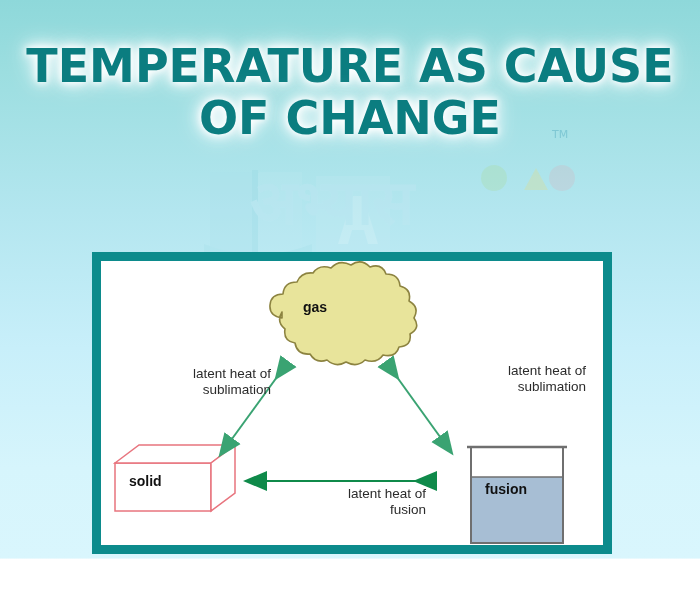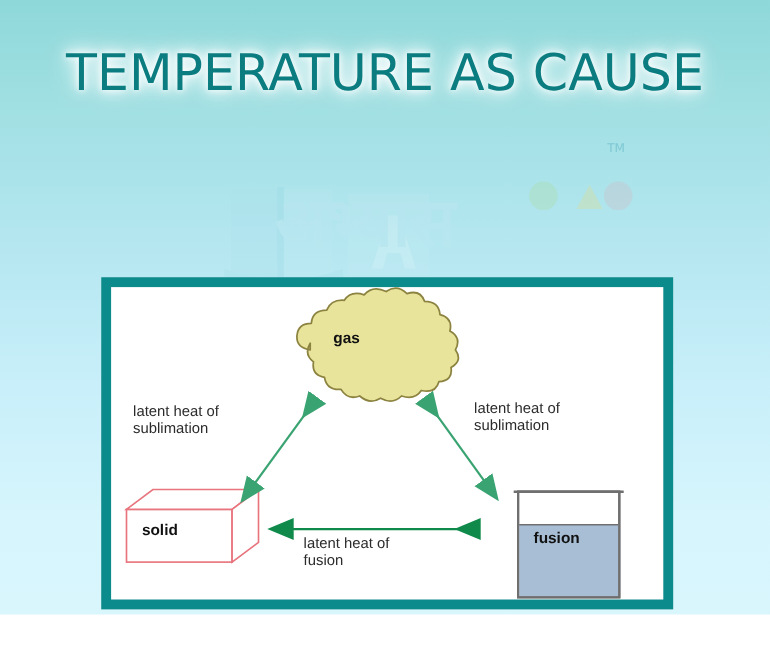--- a/index.html
+++ b/index.html
@@ -57,21 +57,21 @@
   
   #title-block {
     position: absolute;
     left: 0;
     top: 40px;
     width: 700px;
     text-align: center;
   }
   .title-line {
     font-family: "DejaVu Sans", sans-serif;
-    font-weight: normal;
+    font-weight: bold;
     font-size: 46px;
     line-height: 52px;
     color: #0b7d80;
     letter-spacing: 0px;
     text-shadow:
        0 0 6px #ffffff,
        0 0 12px #ffffff,
        0 0 18px #ffffff,
        0 0 26px #eafafc;
     white-space: nowrap;
@@ -104,21 +104,21 @@
     height: 284px;
   }
 
   
   .diag-label {
     position: absolute;
     font-family: "Liberation Sans", sans-serif;
     font-size: 13.5px;
     line-height: 16px;
     color: #2b2b2b;
-    text-align: left;
+    text-align: right;
     white-space: nowrap;
   }
   #label-sublimation { left: 20px;  top: 105px; width: 150px; }
   #label-vaporisation{ left: 330px; top: 102px; width: 155px; }
   #label-fusion      { left: 175px; top: 225px; width: 150px; }
 
   .state-label {
     position: absolute;
     font-family: "Liberation Sans", sans-serif;
     font-weight: bold;
@@ -153,20 +153,21 @@
 
       <circle cx="470" cy="18" r="13" fill="#a8d88a" opacity="0.55"></circle>
       <polygon points="500,30 512,8 524,30" fill="#ecd96a" opacity="0.55"></polygon>
       <circle cx="538" cy="18" r="13" fill="#e0a8b4" opacity="0.5"></circle>
     </svg>
     <div id="wm-text">अभ्यास</div>
   </div>
 
   <div id="title-block">
     <div class="title-line">TEMPERATURE AS CAUSE</div>
+    <div class="title-line">OF CHANGE</div>
   </div>
   <div id="tm-mark">TM</div>
 
   <div id="diagram-frame">
 
     <svg id="diagram-canvas" viewBox="0 0 502 284">
 
       <defs>
         <marker id="ah-up-left" markerWidth="12" markerHeight="12" refX="9" refY="6" orient="auto">
           <path d="M0,6 L12,1 L12,11 Z" fill="#3aa372"></path>

